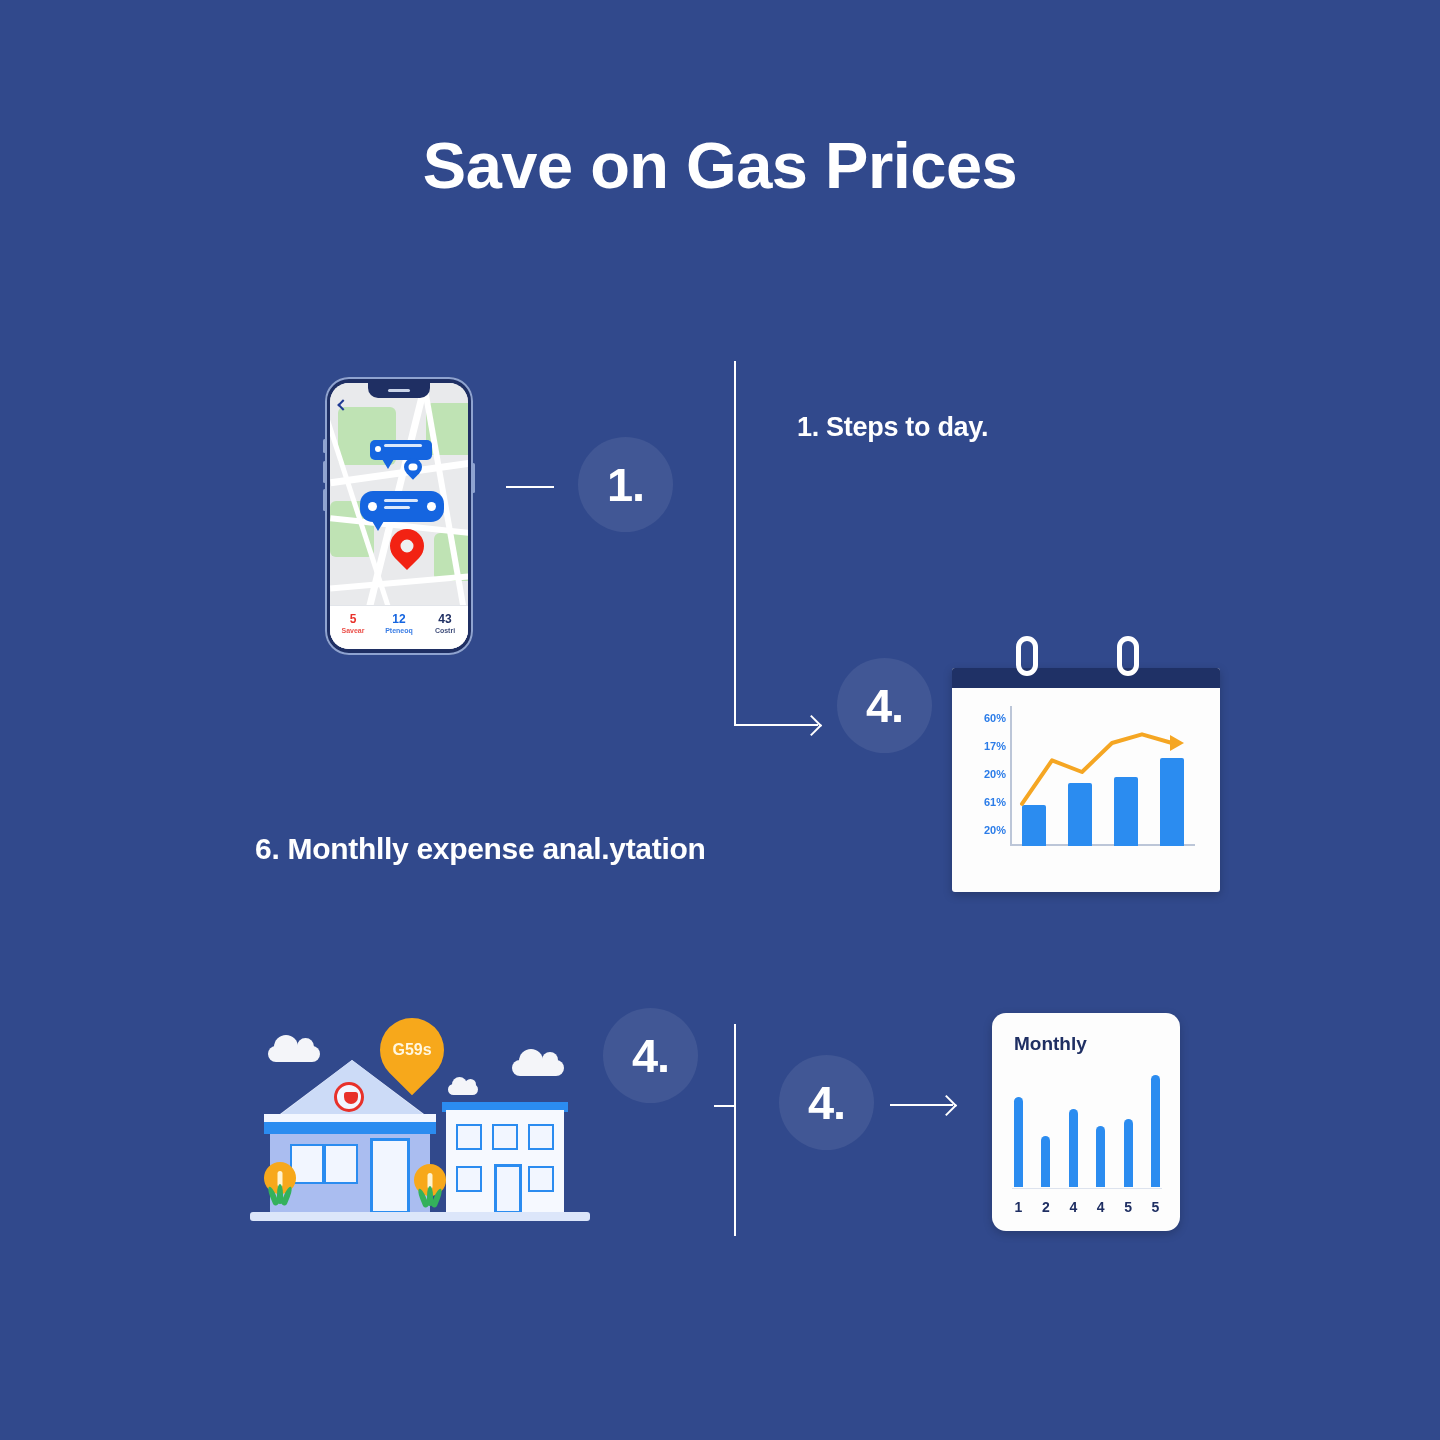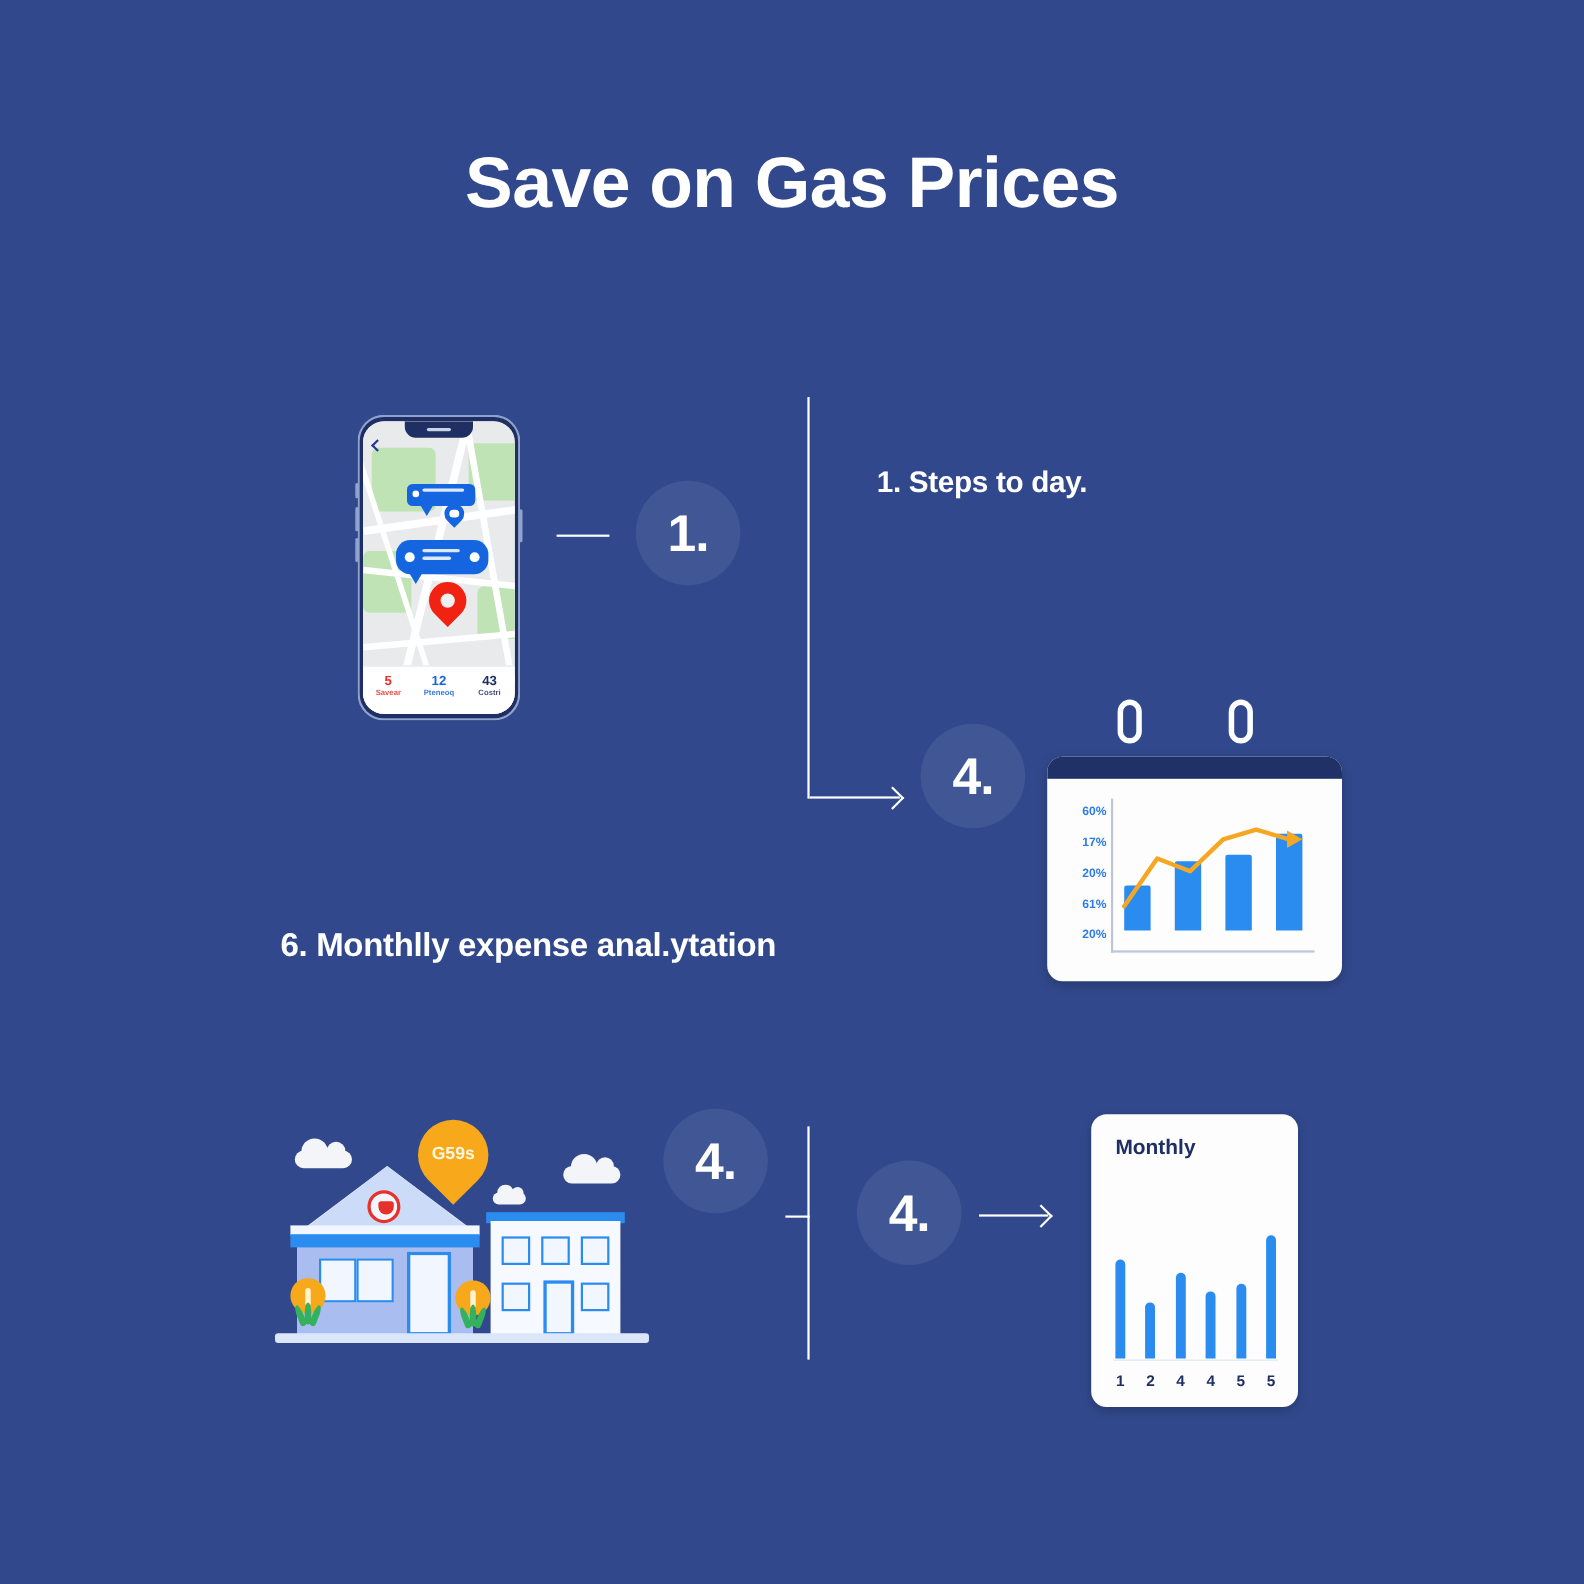--- a/index.html
+++ b/index.html
@@ -32,21 +32,21 @@
     display:flex; align-items:center; justify-content:center;
     letter-spacing:-1px;
   }
   #badge1 { left:578px; top:437px; width:95px; height:95px; font-size:47px; }
   #badge2 { left:837px; top:658px; width:95px; height:95px; font-size:47px; }
   #badge3 { left:603px; top:1008px; width:95px; height:95px; font-size:47px; }
   #badge4 { left:779px; top:1055px; width:95px; height:95px; font-size:47px; }
 
   
   .step-head {
-    position:absolute; color:#ffffff; font-weight:700;margin-top:11px;
+    position:absolute; color:#ffffff; font-weight:700;
   }
   .step-body {
     position:absolute; color:#e4e9f5; font-weight:400;
   }
   #s1head { left:797px; top:412px; font-size:27px; letter-spacing:-0.3px; }
   #s1body { left:797px; top:459px; font-size:26px; line-height:41px; width:420px; }
   #s3head { left:255px; top:832px; font-size:30px; letter-spacing:-0.3px; }
   #s3body { left:255px; top:878px; font-size:25px; line-height:36px; width:620px; }
 
   
@@ -146,23 +146,22 @@
   .cal-rings { position:absolute; top:-18px; left:0; width:100%; height:24px; z-index:3; }
   .ring {
     position:absolute; width:22px; height:40px;
     border:5px solid #ffffff; border-radius:11px;
     background:transparent;
   }
   .ring.r1 { left:64px; top:-14px; }
   .ring.r2 { left:165px; top:-14px; }
   .cal-body {
     position:absolute; inset:0; background:#fdfdfd;
-    border-radius:14px; overflow:hidden;
+    border-radius:3px; overflow:hidden;
     box-shadow:0 3px 10px rgba(0,0,0,0.22);
-    margin-top:20px;
   }
   .cal-head { height:20px; background:#1f3166; }
   .cal-chart { position:absolute; left:0; top:20px; right:0; bottom:0; }
   .yticks { position:absolute; left:8px; top:16px; width:46px; }
   .ytick {
     color:#2b7ce8; font-size:11px; font-weight:700;
     text-align:right; height:28px; line-height:28px;
   }
   .axis-v { position:absolute; left:58px; top:18px; width:2px; height:140px; background:#bcc6d8; }
   .axis-h { position:absolute; left:58px; top:156px; width:185px; height:2px; background:#bcc6d8; }
@@ -230,21 +229,21 @@
   .lamp { position:absolute; width:32px; height:32px; background:#f7a81b; border-radius:50% 50% 50% 50%; }
   .lamp:after {
     content:""; position:absolute; left:50%; top:9px; transform:translateX(-50%);
     width:5px; height:16px; background:#fff3d0; border-radius:3px;
   }
   .plant { position:absolute; width:26px; height:22px; }
   .leaf { position:absolute; width:6px; height:20px; background:#34b15c; border-radius:50% 50% 3px 3px; }
 
   
   .monthly {
-    position:absolute; left:992px; top:1013px; width:188px; height:266px;
+    position:absolute; left:992px; top:1013px; width:188px; height:218px;
     background:#fdfdfd; border-radius:14px;
     box-shadow:0 3px 10px rgba(0,0,0,0.2);
   }
   .m-title {
     position:absolute; left:22px; top:20px;
     color:#1f2f63; font-size:19px; font-weight:700;
   }
   .m-bars {
     position:absolute; left:22px; bottom:44px; width:146px; height:118px;
     display:flex; align-items:flex-end; justify-content:space-between;

